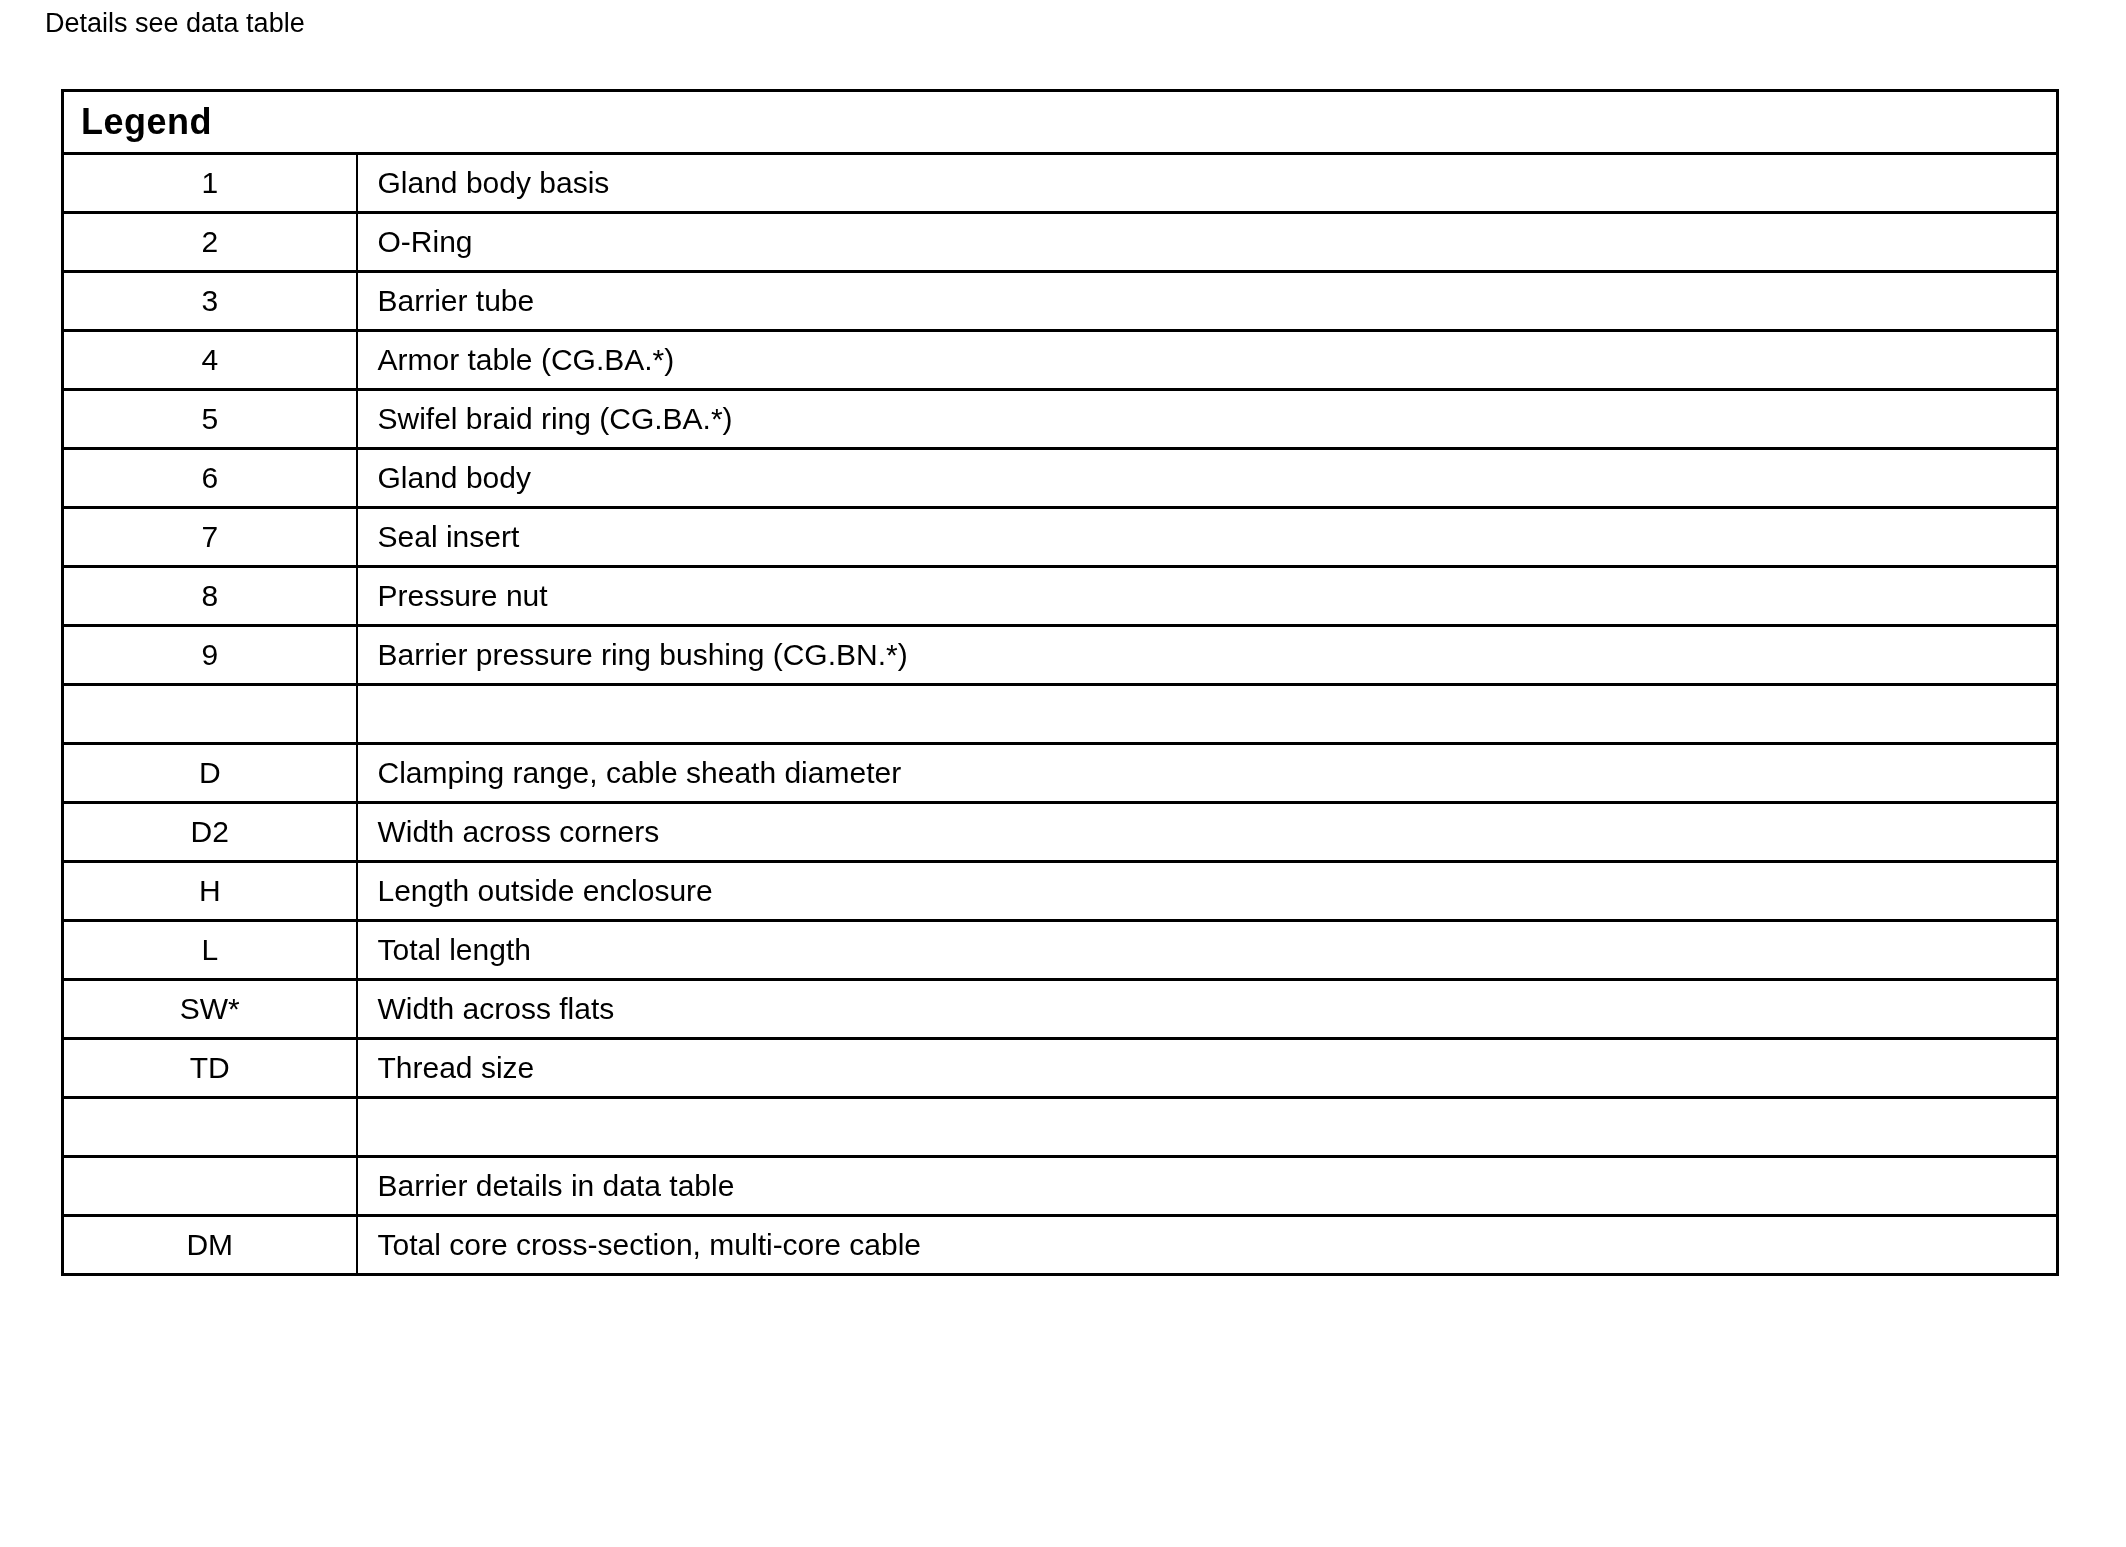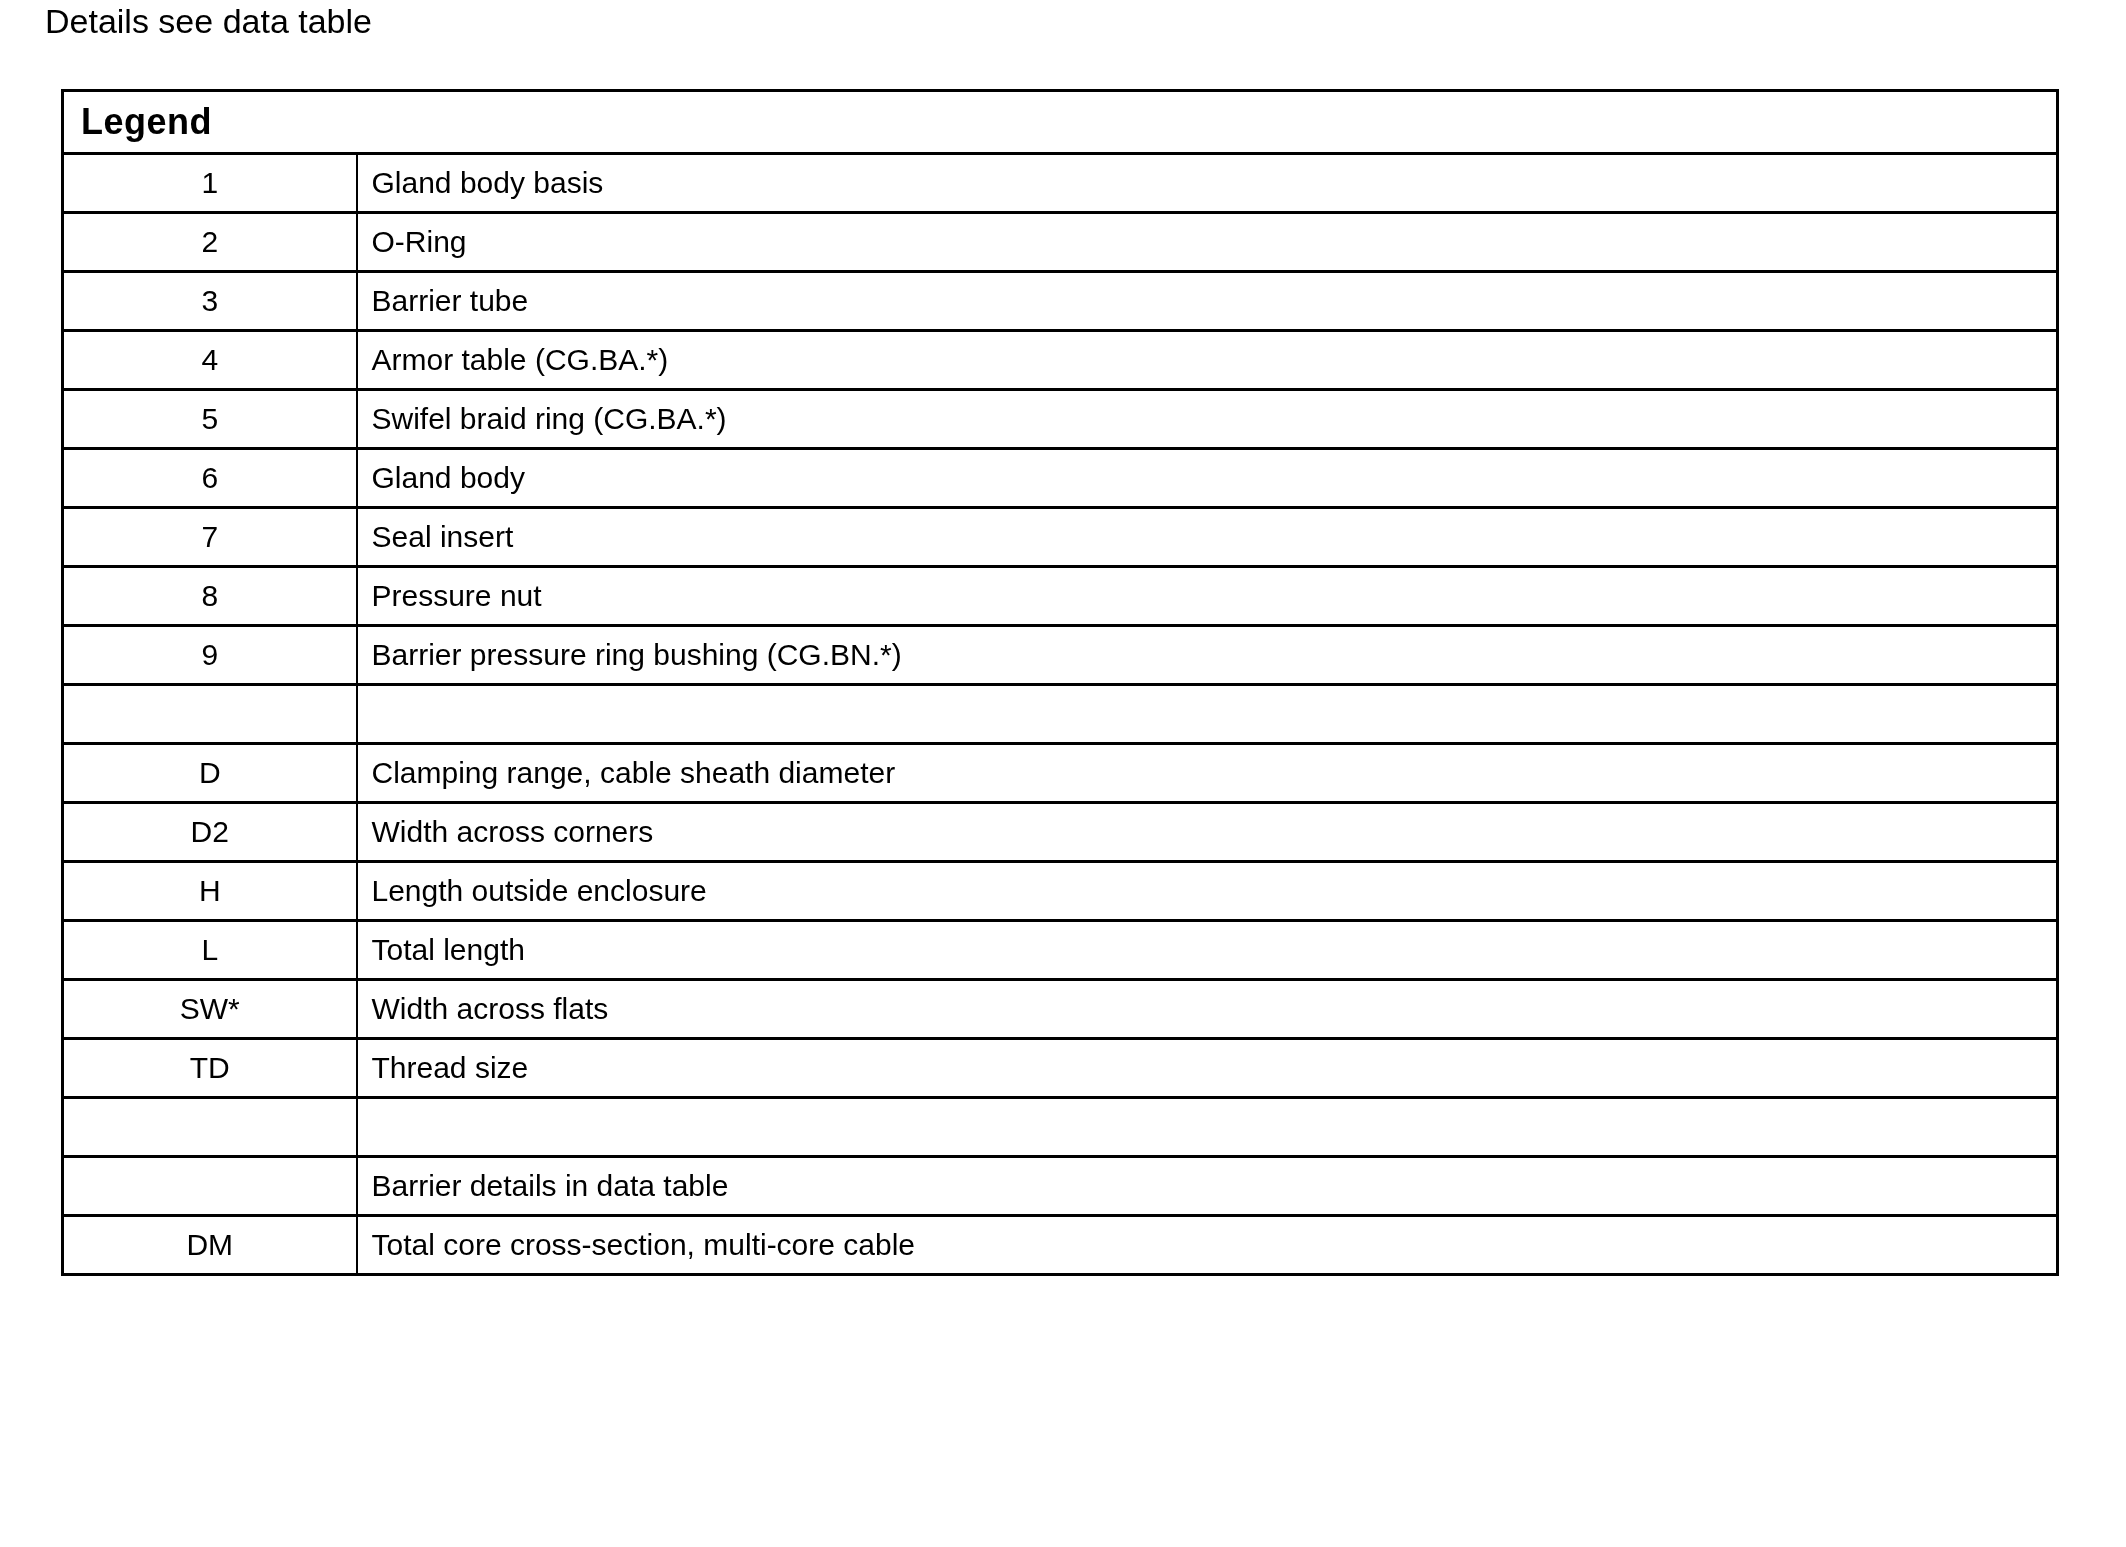--- a/index.html
+++ b/index.html
@@ -12,22 +12,22 @@
     width: 2126px;
     height: 1547px;
     background: #ffffff;
     color: #000000;
     font-family: "Liberation Sans", "DejaVu Sans", sans-serif;
     overflow: hidden;
   }
   .note {
     position: absolute;
     left: 45px;
-    top: 1px;
-    font-size: 34px;
+    top: 7px;
+    font-size: 27px;
     line-height: 1.2;
     white-space: nowrap;
   }
   table.legend {
     position: absolute;
     left: 61px;
     top: 89px;
     width: 1998px;
     border-collapse: collapse;
     table-layout: fixed;
@@ -51,21 +51,21 @@
     padding: 0;
     overflow: hidden;
     white-space: nowrap;
   }
   tr.row td.k {
     text-align: center;
     border-right: 2px solid #000000;
   }
   tr.row td.d {
     text-align: left;
-    padding-left: 14px;
+    padding-left: 20px;
   }
 </style>
 </head>
 <body>
 
 <div class="page">
 
   <div class="note">Details see data table</div>
 
   <table class="legend">

